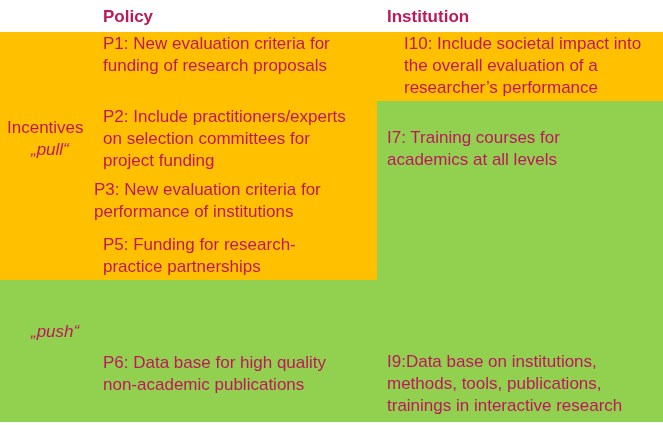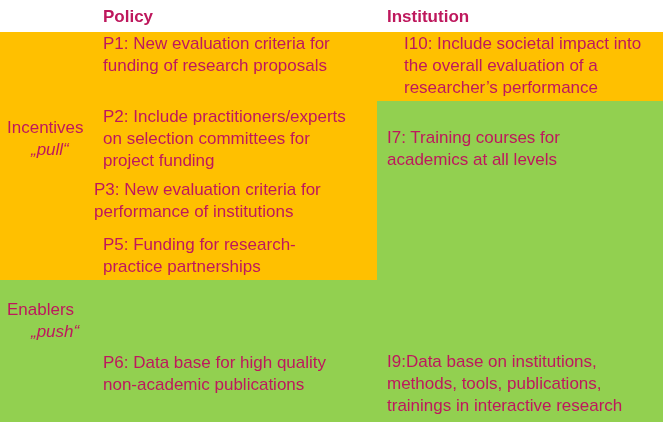--- a/index.html
+++ b/index.html
@@ -75,21 +75,20 @@
   <div class="block" id="orange-top" style="background-color: rgb(255, 192, 0);"></div>
   <div class="block" id="orange-left" style="background-color: rgb(255, 192, 0);"></div>
   <div class="block" id="green-right" style="background-color: rgb(146, 208, 80);"></div>
   <div class="block" id="green-bottom" style="background-color: rgb(146, 208, 80);"></div>
 
   <div class="col-header" id="hdr-policy">Policy</div>
   <div class="col-header" id="hdr-institution">Institution</div>
 
   <div class="group-label" id="lbl-incentives">Incentives</div>
   <div class="group-quote" id="quote-pull">„pull“</div>
-  <div class="group-label" id="lbl-enablers">Enablers</div>
   <div class="group-quote" id="quote-push">„push“</div>
 
   <div class="cell-text" id="cell-p1">P1: New evaluation criteria for
 funding of research proposals</div>
   <div class="cell-text" id="cell-p2">P2: Include practitioners/experts
 on selection committees for
 project funding</div>
   <div class="cell-text" id="cell-p3">P3: New evaluation criteria for
 performance of institutions</div>
   <div class="cell-text" id="cell-p5">P5: Funding for research-

